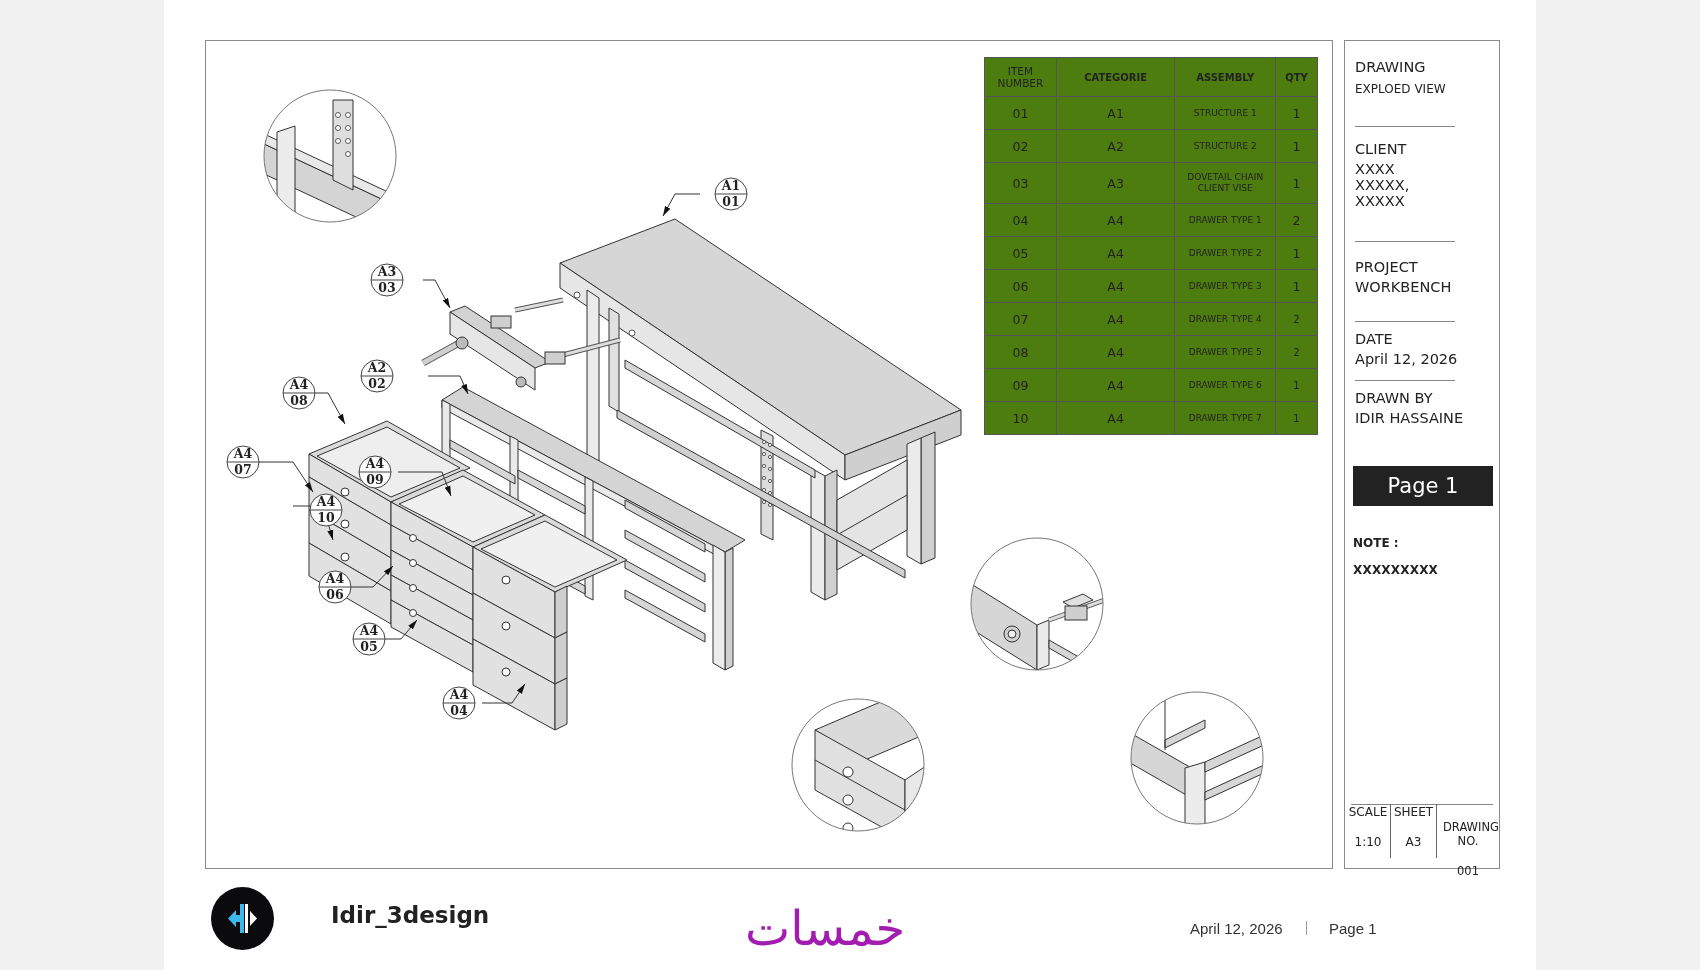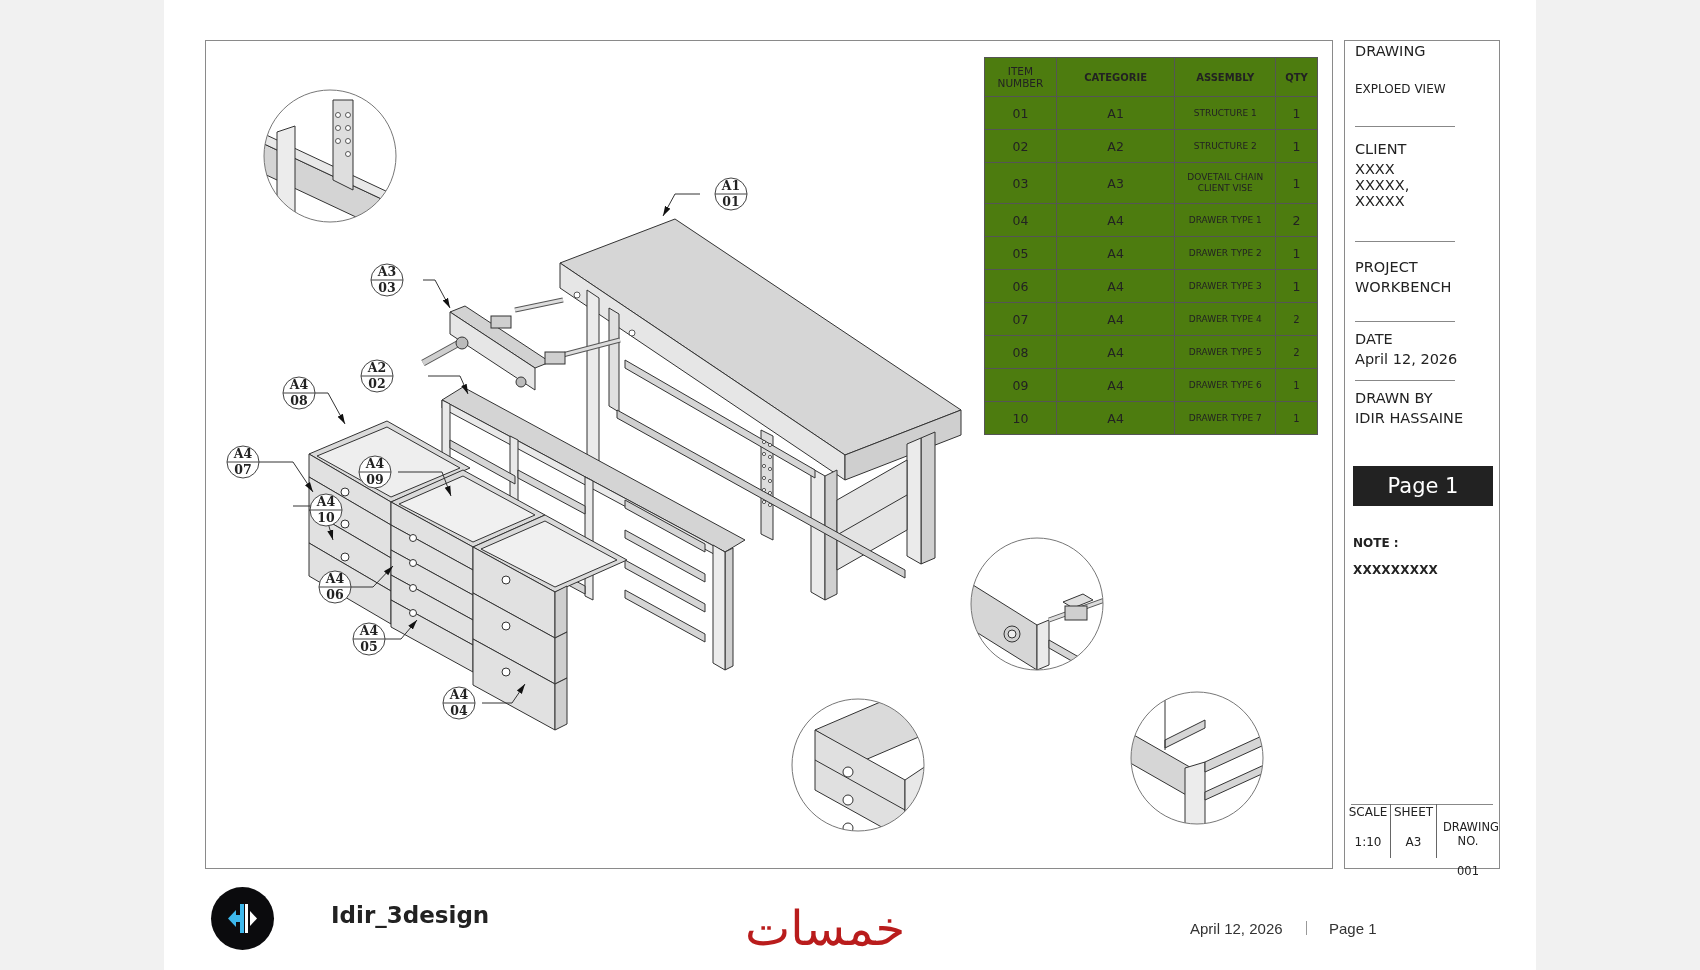--- a/index.html
+++ b/index.html
@@ -25,21 +25,21 @@
   .page-box{position:absolute;left:8px;top:425px;width:140px;height:40px;background:#222;color:#fff;font-size:21px;display:flex;align-items:center;justify-content:center;}
   .note-lbl{position:absolute;left:8px;top:495px;font-size:12px;font-weight:bold;}
   .note-val{position:absolute;left:8px;top:522px;font-size:12px;font-weight:bold;letter-spacing:0.2px;}
   .footer-rule{position:absolute;left:6px;top:763px;width:142px;height:0;border-top:1.3px solid #888;}
   .fcol{position:absolute;top:763px;height:54px;text-align:center;font-size:12px;line-height:16px;}
   .fcol .v{display:block;margin-top:14px;}
   .fdiv{position:absolute;top:763px;width:0;height:54px;border-left:1.3px solid #666;}
   
   .logo{position:absolute;left:211px;top:887px;width:63px;height:63px;border-radius:50%;background:#0b0b0d;}
   .brand{position:absolute;left:287px;top:902px;font-size:23px;font-weight:bold;color:#222;margin-left:44px;}
-  .watermark{position:absolute;left:745px;top:900px;font-size:48px;color:#b91c1c;font-family:Liberation Sans, sans-serif;letter-spacing:2px;}
+  .watermark{position:absolute;left:745px;top:900px;font-size:48px;color:#a21caf;font-family:Liberation Sans, sans-serif;letter-spacing:2px;}
   .fdate{position:absolute;left:1190px;top:920px;font-size:15px;color:#333;font-family:"Liberation Sans",sans-serif;}
   .fsep{position:absolute;left:1306px;top:921px;width:1px;height:14px;background:#999;}
   .fpage{position:absolute;left:1329px;top:920px;font-size:15px;color:#333;font-family:"Liberation Sans",sans-serif;}
   .callout text{font-family:"DejaVu Serif","Liberation Serif",serif;font-weight:bold;font-size:12.5px;fill:#222;}
 </style>
 </head>
 <body>
 
 <div class="page"></div>
 
@@ -389,21 +389,21 @@
     <tr>
       <td>10</td>
       <td>A4</td>
       <td class="asm">DRAWER TYPE 7</td>
       <td class="qty-small">1</td>
     </tr>
   </tbody>
 </table>
 
 <div class="tblock">
-  <div class="tb-txt" style="top:2px;">DRAWING</div>
+  <div class="tb-txt" style="top:18px;">DRAWING</div>
   <div class="tb-txt tb-sub" style="top:40px;">EXPLOED VIEW</div>
   <div class="tb-rule" style="top:85px;"></div>
 
   <div class="tb-txt" style="top:100px;">CLIENT</div>
   <div class="tb-txt" style="top:120px;">XXXX</div>
   <div class="tb-txt" style="top:136px;">XXXXX,</div>
   <div class="tb-txt" style="top:152px;">XXXXX</div>
   <div class="tb-rule" style="top:200px;"></div>
 
   <div class="tb-txt" style="top:218px;">PROJECT</div>

